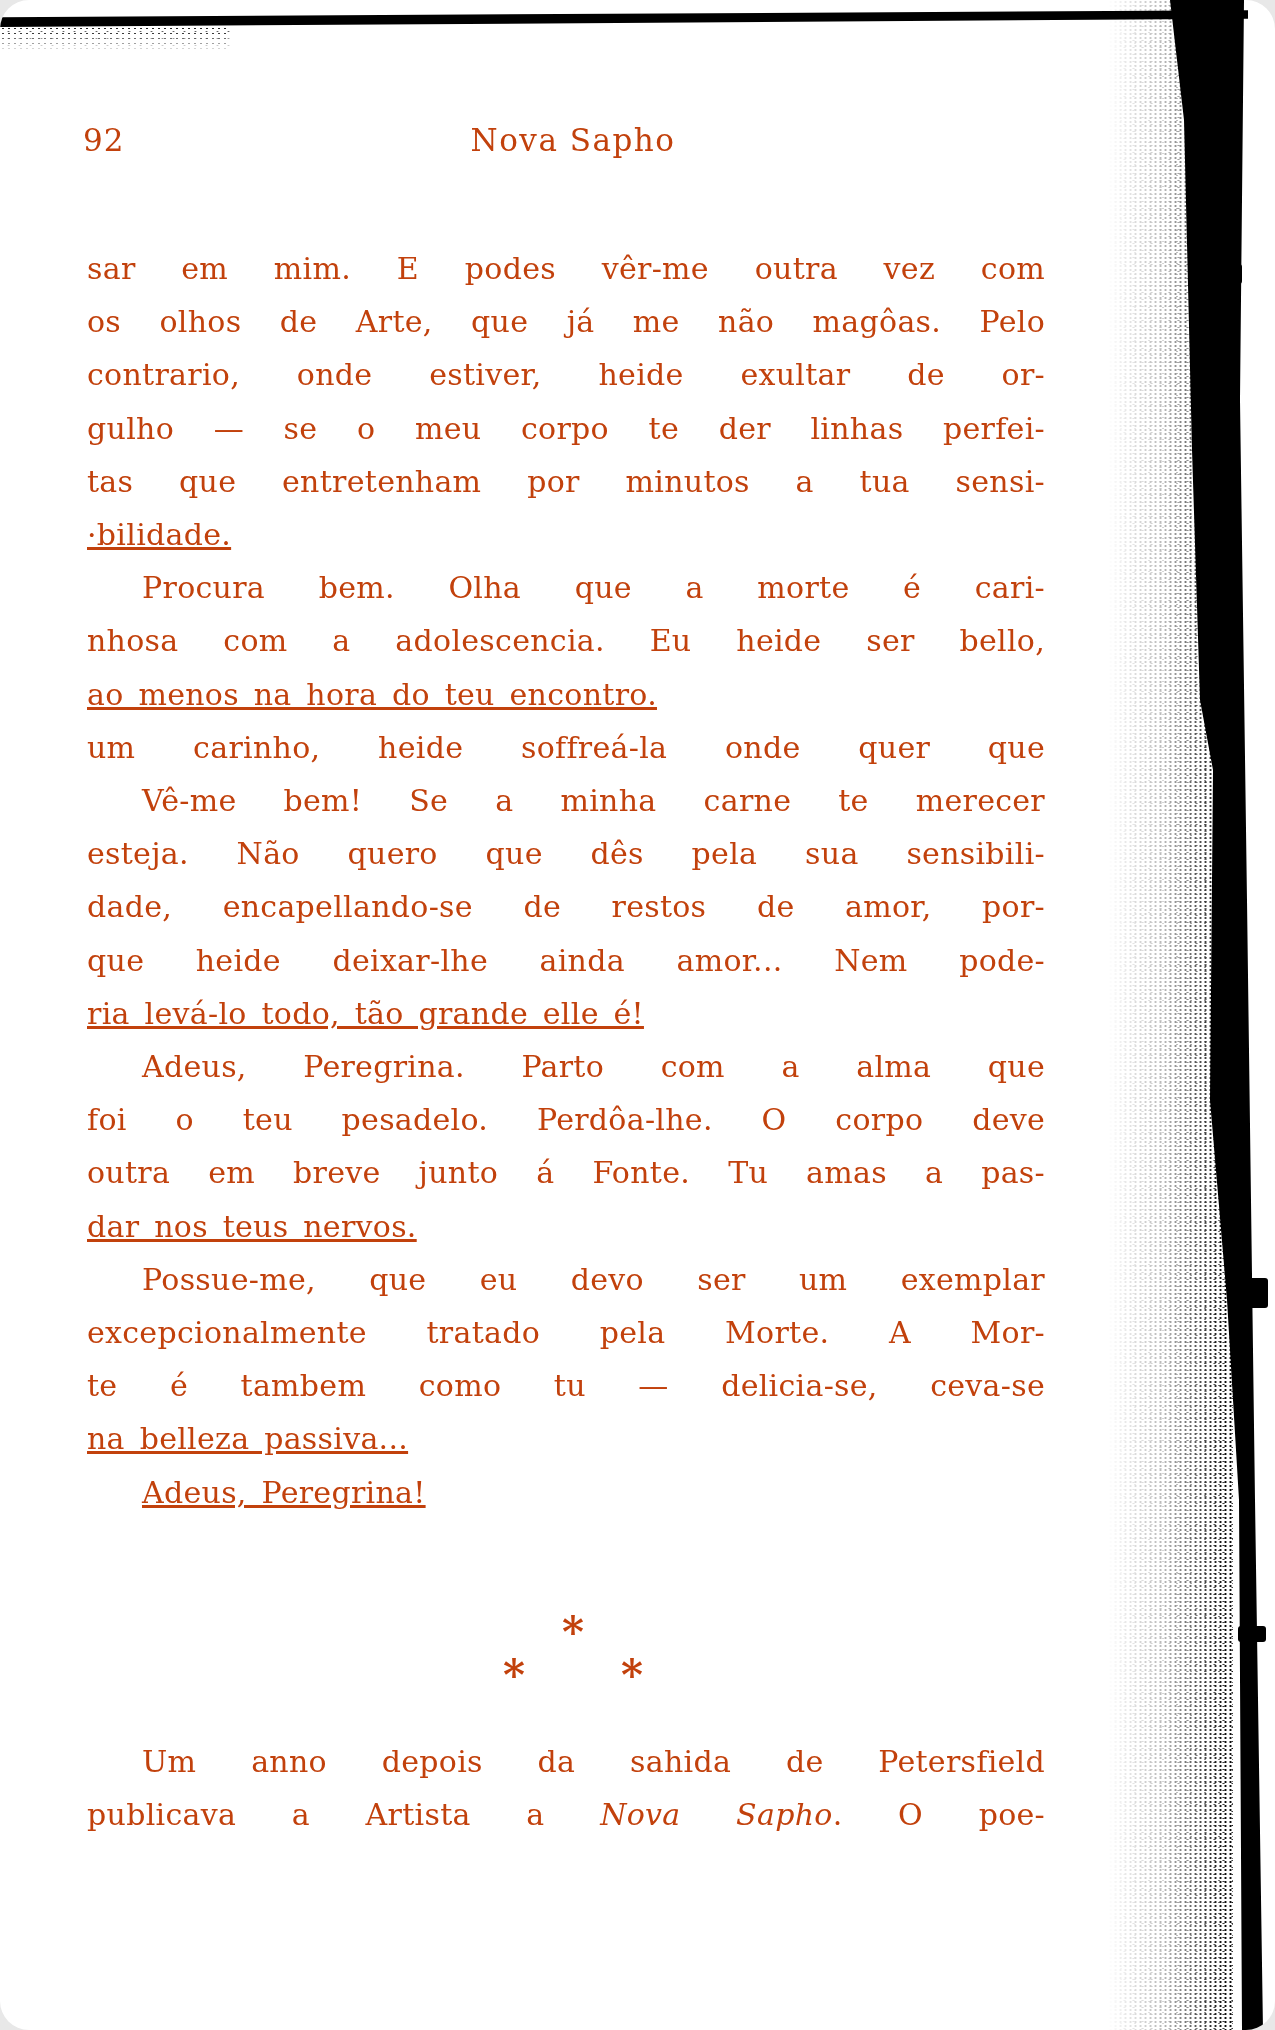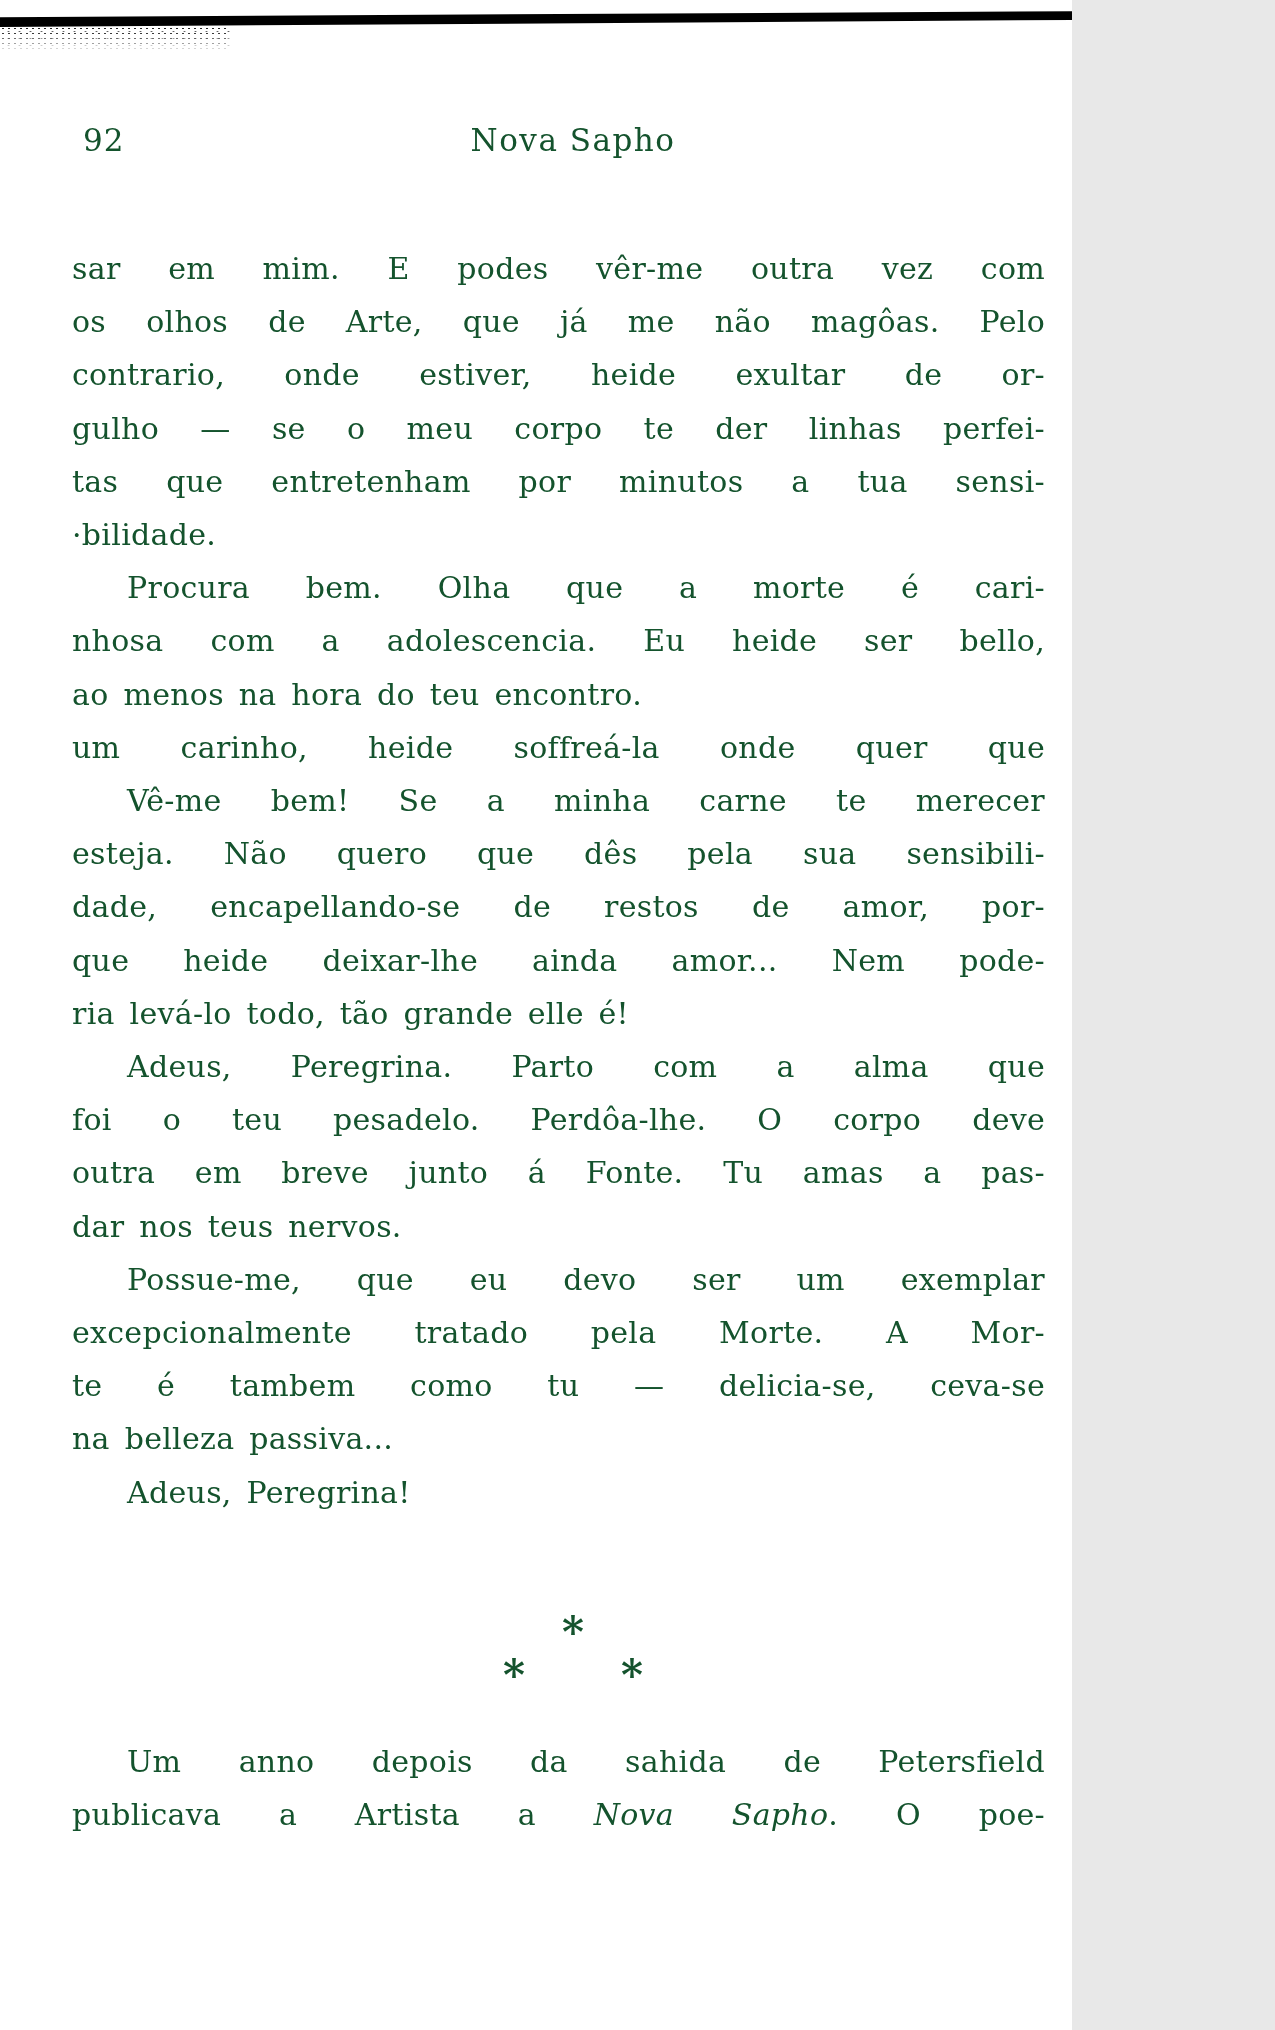--- a/index.html
+++ b/index.html
@@ -1,20 +1,21 @@
 <!DOCTYPE html>
 <html><head>
 <meta charset="utf-8">
 <style>
   * { margin:0; padding:0; box-sizing:border-box; }
   html,body { background:#e8e8e8; }
   .page {
-    position:relative; width:1072px; height:2030px;
-    background:#ffffff; color:#14532d; overflow:hidden;
+    position:relative; width:1275px; height:2030px;
+    background:#ffffff; color:#c2410c; overflow:hidden;
     font-family:"DejaVu Serif","Liberation Serif",serif;
+    border-radius:29px;
   }
   
   .top-rule {
     position:absolute; left:0; top:10px; width:1248px; height:17px; background:#000;
     clip-path:polygon(0% 42%, 100% 2%, 100% 52%, 0% 100%);
   }
   .tl-speckle {
     position:absolute; left:0; top:26px; width:230px; height:28px;
     background-image:
       radial-gradient(rgba(0,0,0,.85) .8px, transparent 1.3px),
@@ -50,22 +51,22 @@
   .header { position:absolute; top:122px; left:0; width:1275px; height:40px; font-size:31px; }
   .pagenum { position:absolute; left:83px; top:0; letter-spacing:1px; }
   .runtitle { position:absolute; left:398px; top:0; width:350px; text-align:center; letter-spacing:1.5px; }
   
   .textblock {
     position:absolute; left:72px; width:973px;
     font-size:30px; line-height:53.2px; letter-spacing:.3px;
   }
   .block-a { top:242px; }
   .block-b { top:1735px; }
-  .bline { text-align:justify; text-align-last:justify; text-justify:inter-word; white-space:normal; }
-  .bline.last { text-align:left; text-align-last:left; word-spacing:5px; }
+  .bline { text-align:justify; text-align-last:justify; text-justify:inter-word; white-space:normal;margin-left:15px; }
+  .bline.last { text-align:left; text-align-last:left; word-spacing:5px;text-decoration:underline; }
   .bline.ind { padding-left:55px; }
   .it { font-style:italic; }
   
   .sep-row { position:absolute; width:140px; left:503px; font-size:42px; line-height:1;
              font-weight:bold; }
   .sep-top { top:1612px; text-align:center; }
   .sep-bottom { top:1655px; display:flex; justify-content:space-between; }
 </style>
 </head>
 <body>

